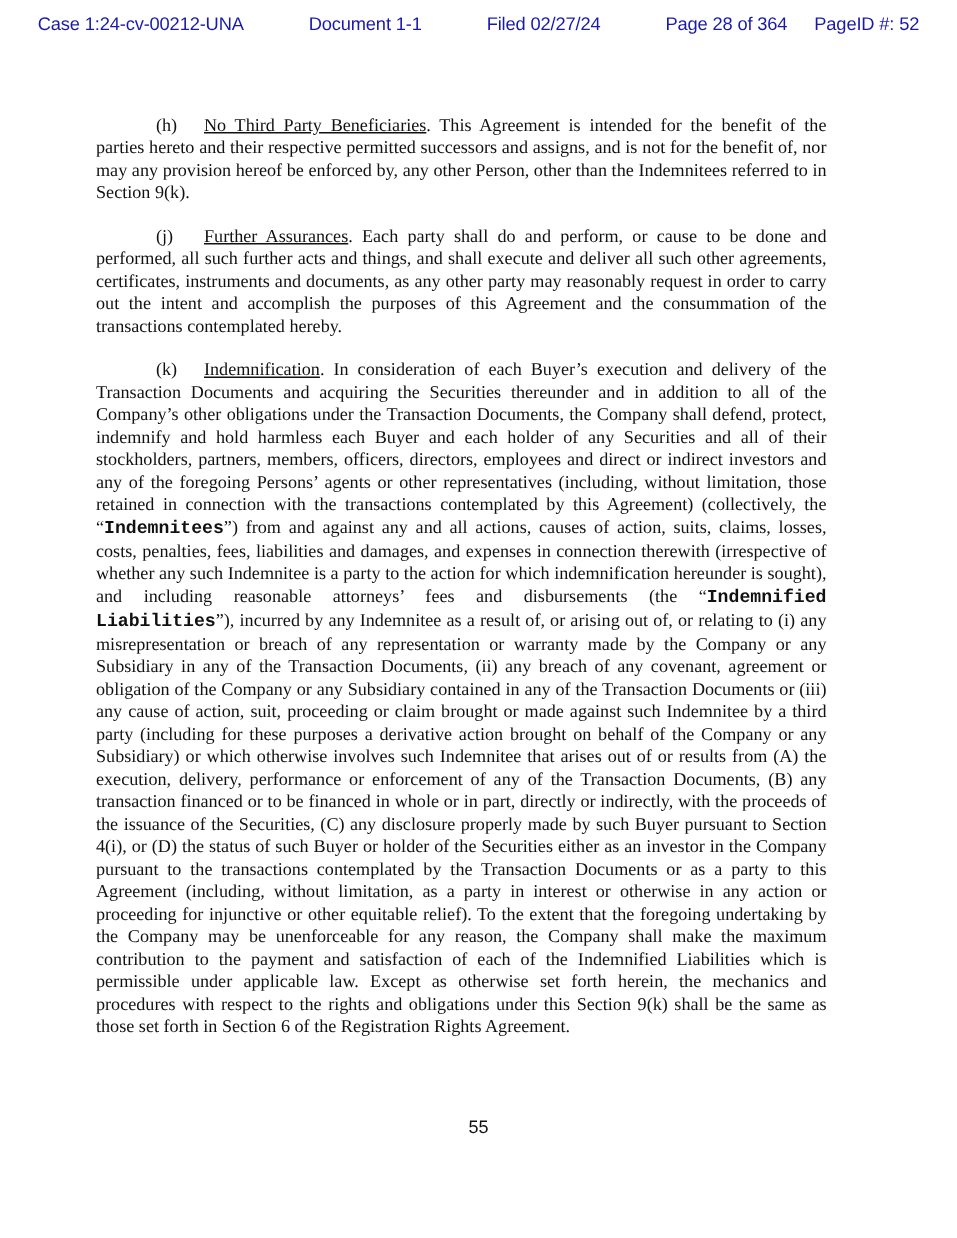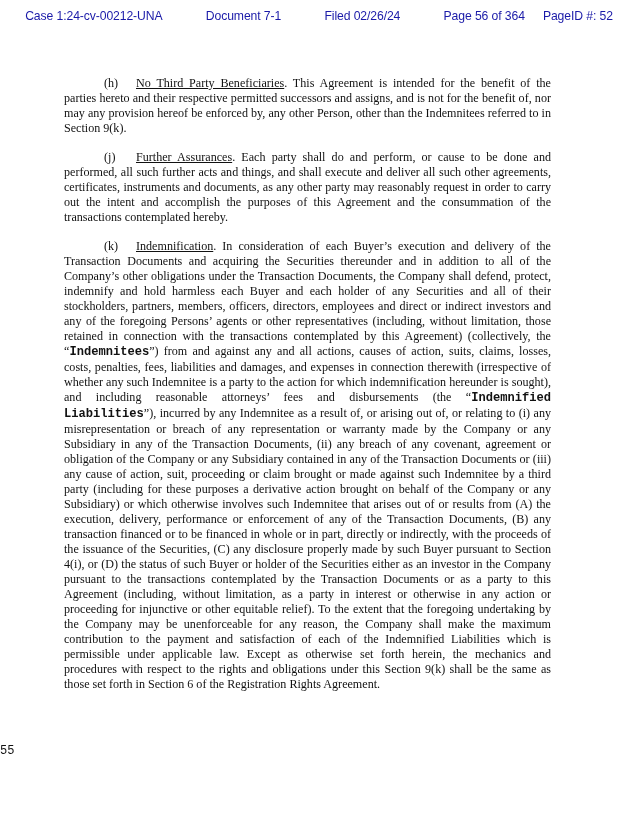--- a/index.html
+++ b/index.html
@@ -13,32 +13,32 @@
   .body-text {
     position: absolute; top: 76px; left: 64px; width: 487px;
     font-family: "Liberation Serif", serif; font-size: 12.1px; line-height: 15px;
     color: #111; text-align: justify;
   }
   .para { margin: 0 0 14px 0; text-indent: 40px; }
   .para .lbl { display: inline-block; width: 32px; text-indent: 0; }
   .para .hd { text-decoration: underline; }
   .para b { font-weight: bold; font-family: Liberation Mono, monospace; }
   .page-num {
-    position: absolute; top: 744px; left: 0; width: 638px; 
-    font-family: Liberation Mono, monospace; font-size: 12px; color: #111;
+    position: absolute; top: 744px; left: 0; width: 638px; text-align: center;
+    font-family: Liberation Sans, sans-serif; font-size: 12px; color: #111;
   }
 </style>
 </head>
 <body>
 
 <div class="header">
   <span>Case 1:24-cv-00212-UNA</span>
-  <span>Document 7-1</span>
-  <span>Filed 02/26/24</span>
-  <span>Page 56 of 364</span><span style="margin-left:-2px">PageID #: 52</span>
+  <span>Document 1-1</span>
+  <span>Filed 02/27/24</span>
+  <span>Page 28 of 364</span><span style="margin-left:-2px">PageID #: 52</span>
 </div>
 
 <div class="body-text">
   <p class="para"><span class="lbl">(h)</span><span class="hd">No Third Party Beneficiaries</span><span>. This Agreement is intended for the benefit of the parties hereto and their respective permitted successors and assigns, and is not for the benefit of, nor may any provision hereof be enforced by, any other Person, other than the Indemnitees referred to in Section 9(k).</span></p>
 
 
   <p class="para"><span class="lbl">(j)</span><span class="hd">Further Assurances</span><span>. Each party shall do and perform, or cause to be done and performed, all such further acts and things, and shall execute and deliver all such other agreements, certificates, instruments and documents, as any other party may reasonably request in order to carry out the intent and accomplish the purposes of this Agreement and the consummation of the transactions contemplated hereby.</span></p>
 
   <p class="para"><span class="lbl">(k)</span><span class="hd">Indemnification</span><span>. In consideration of each Buyer’s execution and delivery of the Transaction Documents and acquiring the Securities thereunder and in addition to all of the Company’s other obligations under the Transaction Documents, the Company shall defend, protect, indemnify and hold harmless each Buyer and each holder of any Securities and all of their stockholders, partners, members, officers, directors, employees and direct or indirect investors and any of the foregoing Persons’ agents or other representatives (including, without limitation, those retained in connection with the transactions contemplated by this Agreement) (collectively, the “</span><b>Indemnitees</b><span>”) from and against any and all actions, causes of action, suits, claims, losses, costs, penalties, fees, liabilities and damages, and expenses in connection therewith (irrespective of whether any such Indemnitee is a party to the action for which indemnification hereunder is sought), and including reasonable attorneys’ fees and disbursements (the “</span><b>Indemnified Liabilities</b><span>”), incurred by any Indemnitee as a result of, or arising out of, or relating to (i) any misrepresentation or breach of any representation or warranty made by the Company or any Subsidiary in any of the Transaction Documents, (ii) any breach of any covenant, agreement or obligation of the Company or any Subsidiary contained in any of the Transaction Documents or (iii) any cause of action, suit, proceeding or claim brought or made against such Indemnitee by a third party (including for these purposes a derivative action brought on behalf of the Company or any Subsidiary) or which otherwise involves such Indemnitee that arises out of or results from (A) the execution, delivery, performance or enforcement of any of the Transaction Documents, (B) any transaction financed or to be financed in whole or in part, directly or indirectly, with the proceeds of the issuance of the Securities, (C) any disclosure properly made by such Buyer pursuant to Section 4(i), or (D) the status of such Buyer or holder of the Securities either as an investor in the Company pursuant to the transactions contemplated by the Transaction Documents or as a party to this Agreement (including, without limitation, as a party in interest or otherwise in any action or proceeding for injunctive or other equitable relief). To the extent that the foregoing undertaking by the Company may be unenforceable for any reason, the Company shall make the maximum contribution to the payment and satisfaction of each of the Indemnified Liabilities which is permissible under applicable law. Except as otherwise set forth herein, the mechanics and procedures with respect to the rights and obligations under this Section 9(k) shall be the same as those set forth in Section 6 of the Registration Rights Agreement.</span></p>
 </div>

